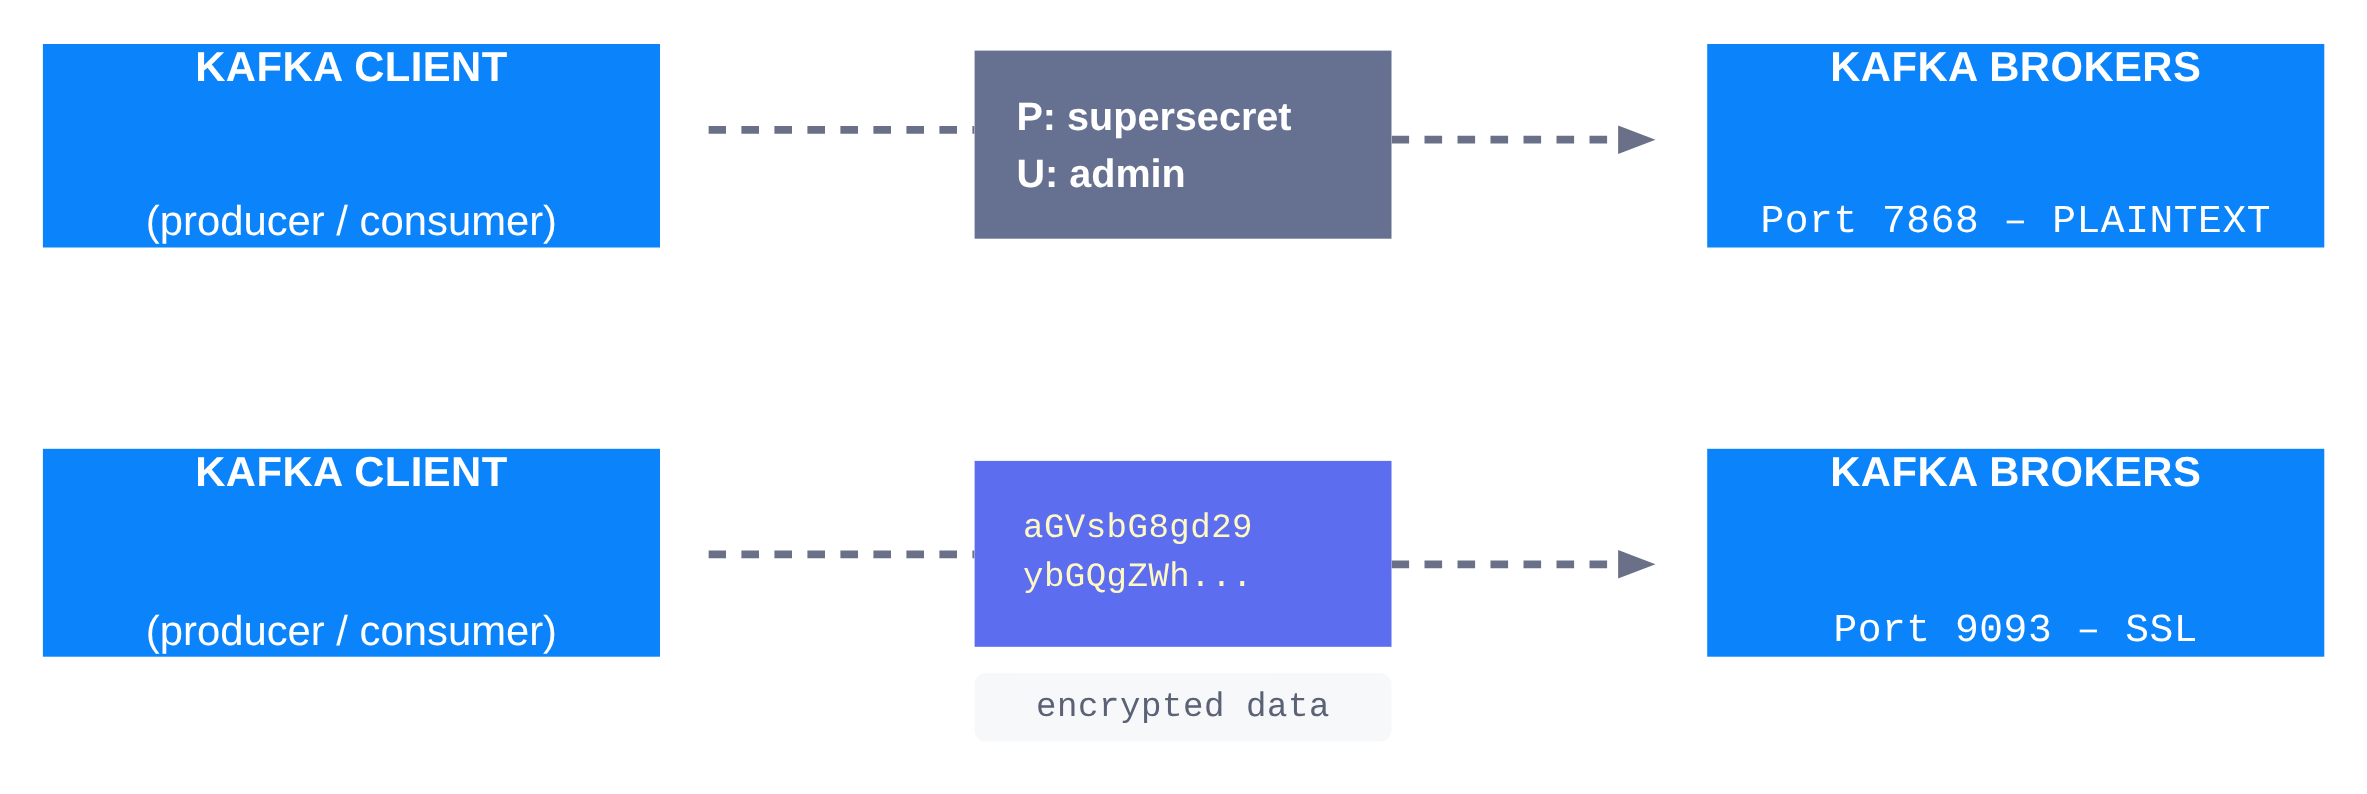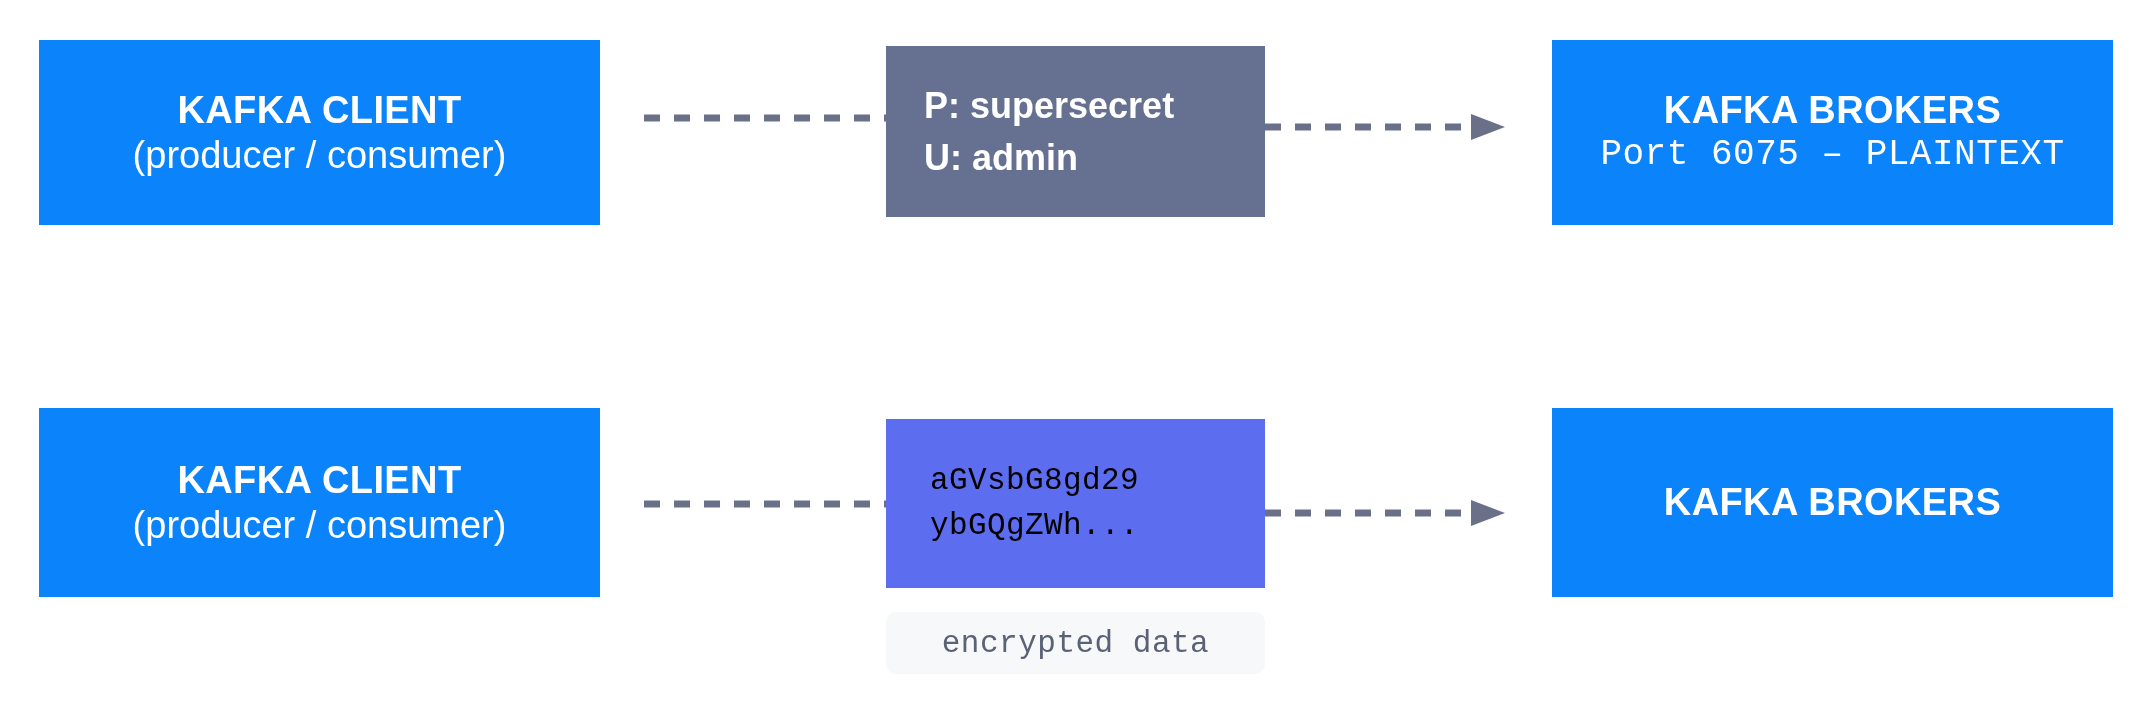--- a/index.html
+++ b/index.html
@@ -19,21 +19,21 @@
     overflow: hidden;
   }
 
   
   .node {
     position: absolute;
     box-sizing: border-box;
     display: flex;
     flex-direction: column;
     align-items: center;
-    justify-content: center;
+    justify-content: space-between;
     color: #ffffff;
   }
   .node.blue { background: #0b84fb; }
 
   .node-title {
     font-family: "Liberation Sans", sans-serif;
     font-weight: bold;
     font-size: 38px;
     letter-spacing: 0.4px;
     line-height: 1.18;
@@ -80,21 +80,21 @@
     background: #5d6df0;
     padding-left: 44px;
     align-items: flex-start;
   }
   .payload.cipher .line {
     font-family: "Liberation Mono", monospace;
     font-weight: normal;
     font-size: 31px;
     line-height: 1.42;
     letter-spacing: 0.4px;
-    color: #000000;
+    color: #fef9c3;
     white-space: nowrap;
   }
 
   
   .caption-chip {
     position: absolute;
     box-sizing: border-box;
     display: flex;
     align-items: center;
     justify-content: center;
@@ -136,21 +136,21 @@
 
   <div class="connector" style="left:1265px; top:110px; width:245px; height:34px;">
     <svg width="245" height="34" viewBox="0 0 245 34">
       <line x1="0" y1="17" x2="208" y2="17" stroke="#6b7089" stroke-width="7" stroke-dasharray="16 14" stroke-linecap="butt"></line>
       <polygon points="206,4 240,17 206,30" fill="#6b7089"></polygon>
     </svg>
   </div>
 
   <div class="node blue" style="left:1552px; top:40px; width:561px; height:185px;">
     <div class="node-title">KAFKA BROKERS</div>
-    <div class="node-sub-mono">Port 6075 – PLAINTEXT</div>
+    <div class="node-sub-mono">Port 7868 – PLAINTEXT</div>
   </div>
 
   <div class="node blue" style="left:39px; top:408px; width:561px; height:189px;">
     <div class="node-title">KAFKA CLIENT</div>
     <div class="node-sub-sans">(producer / consumer)</div>
   </div>
 
   <div class="connector" style="left:644px; top:496px; width:242px; height:16px;">
     <svg width="242" height="16" viewBox="0 0 242 16">
       <line x1="0" y1="8" x2="242" y2="8" stroke="#6b7089" stroke-width="7" stroke-dasharray="16 14" stroke-linecap="butt"></line>
@@ -166,15 +166,16 @@
 
   <div class="connector" style="left:1265px; top:496px; width:245px; height:34px;">
     <svg width="245" height="34" viewBox="0 0 245 34">
       <line x1="0" y1="17" x2="208" y2="17" stroke="#6b7089" stroke-width="7" stroke-dasharray="16 14" stroke-linecap="butt"></line>
       <polygon points="206,4 240,17 206,30" fill="#6b7089"></polygon>
     </svg>
   </div>
 
   <div class="node blue" style="left:1552px; top:408px; width:561px; height:189px;">
     <div class="node-title">KAFKA BROKERS</div>
+    <div class="node-sub-mono">Port 9093 – SSL</div>
   </div>
 
 </div>
 
 </body></html>

